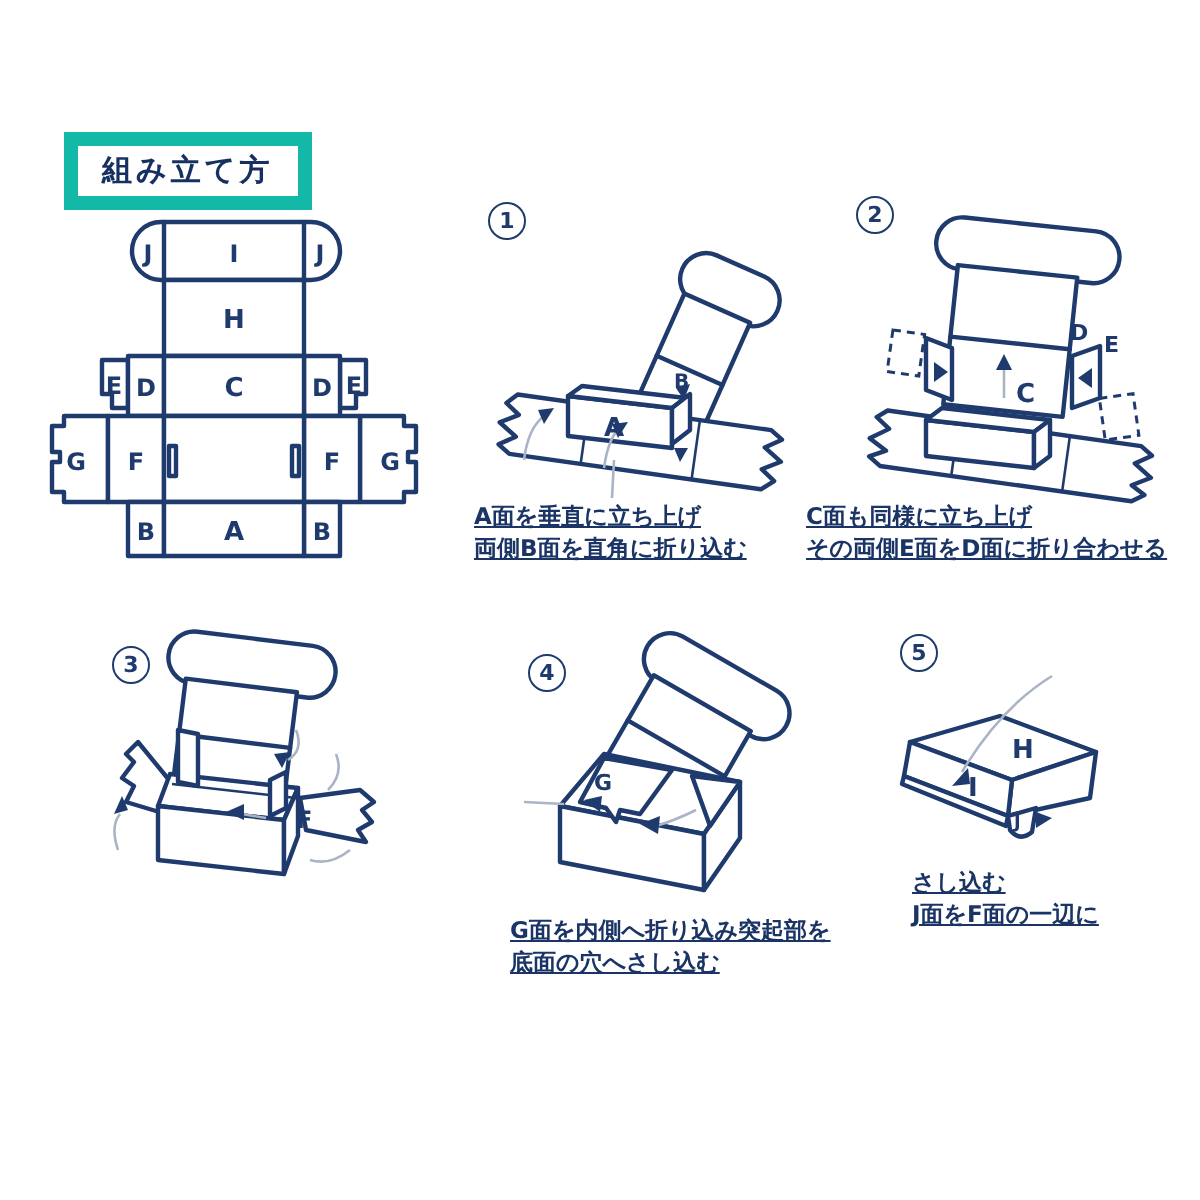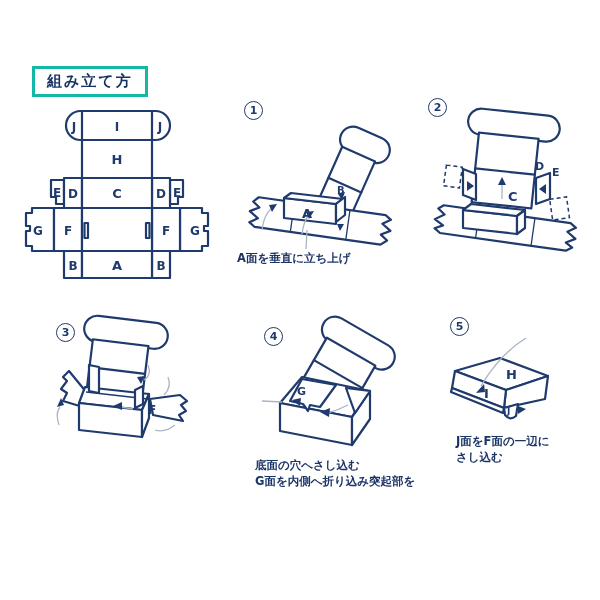--- a/index.html
+++ b/index.html
@@ -1,24 +1,24 @@
 <!DOCTYPE html>
 <html><head>
 <meta charset="utf-8">
 <style>
   html,body{margin:0;padding:0;background:#fff;}
   #stage{position:relative;width:600px;height:600px;background:#ffffff;overflow:hidden;
          font-family:"DejaVu Sans",sans-serif;color:#1f3a6d;}
   .abs{position:absolute;}
-  #title-box{left:32px;top:66px;border:3px solid #14b8a6;background:#fff;
+  #title-box{left:32px;top:66px;border:7px solid #14b8a6;background:#fff;
              padding:3px 12px;font-size:15px;font-weight:bold;letter-spacing:2px;color:#16305f;}
   .stepnum{width:17px;height:17px;border:1.6px solid #1f3a6d;border-radius:50%;
            display:flex;align-items:center;justify-content:center;
            font-size:11px;font-weight:bold;color:#1f3a6d;background:#fff;}
-  .caption{font-size:11.5px;font-weight:bold;line-height:16px;color:#1b3466;white-space:nowrap;}
+  .caption{font-size:11.5px;font-weight:bold;line-height:16px;color:#1b3466;white-space:nowrap;text-decoration:underline;}
   
   .ln{fill:#ffffff;stroke:#1f3a6d;stroke-width:2.2;stroke-linejoin:round;stroke-linecap:round;}
   .lnn{fill:none;stroke:#1f3a6d;stroke-width:2.2;stroke-linejoin:round;stroke-linecap:round;}
   .thin{fill:none;stroke:#1f3a6d;stroke-width:1.3;}
   .dash{fill:none;stroke:#1f3a6d;stroke-width:1.5;stroke-dasharray:4 3;}
   .gray{fill:none;stroke:#aab4c6;stroke-width:1.3;}
   .ah{fill:#1f3a6d;stroke:none;}
   .slbl{fill:#1f3a6d;font-weight:bold;font-family:"DejaVu Sans",sans-serif;}
 </style>
 </head>
@@ -103,20 +103,21 @@
     <path class="gray" d="M30,126 Q32,110 40,104"></path>
     <path class="ah" d="M37,101 L45,100 L40,108 Z"></path>
     <path class="gray" d="M70,130 Q72,116 77,111"></path>
     <path class="ah" d="M74,108 L82,107 L77,115 Z"></path>
     <path class="gray" d="M74,145 L75,126"></path>
     <text class="slbl" font-size="13" x="70" y="114">A</text>
     <text class="slbl" font-size="10" x="105" y="90">B</text>
   </svg>
   <div class="abs caption" style="left:237px;top:250px;">
     <div>A面を垂直に立ち上げ</div>
+    <div>両側B面を直角に折り込む</div>
   </div>
 
   <div class="abs stepnum" style="left:428px;top:98px;">
     <span>2</span>
   </div>
   <svg class="abs" style="left:415px;top:102px;" width="180" height="150" viewBox="0 0 180 150">
 
     <g transform="rotate(6 95 70)">
       <rect class="ln" x="48" y="10" width="92" height="26" rx="13"></rect>
       <rect class="ln" x="60" y="34" width="60" height="70"></rect>
@@ -143,20 +144,22 @@
       <path class="ln" d="M102,114 L110,108 L110,126 L102,132 Z"></path>
     </g>
 
     <path class="gray" d="M87,97 L87,82"></path>
     <path class="ah" d="M83,83 L91,83 L87,75 Z"></path>
     <text class="slbl" font-size="13" x="93" y="99">C</text>
     <text class="slbl" font-size="11" x="120" y="68">D</text>
     <text class="slbl" font-size="11" x="137" y="74">E</text>
   </svg>
   <div class="abs caption" style="left:403px;top:250px;">
+    <div>C面も同様に立ち上げ</div>
+    <div>その両側E面をD面に折り合わせる</div>
   </div>
 
   <div class="abs stepnum" style="left:56px;top:323px;">
     <span>3</span>
   </div>
   <svg class="abs" style="left:55px;top:313px;" width="160" height="142" viewBox="0 0 160 142">
 
     <g transform="rotate(7 66 60)">
       <rect class="ln" x="24" y="6" width="84" height="26" rx="13"></rect>
       <rect class="ln" x="34" y="30" width="56" height="56"></rect>
@@ -206,22 +209,22 @@
 
     <path class="ln" d="M44,64 L78,70 L62,92 L52,90 L50,96 L45,89 L32,86 Z"></path>
     <path class="ln" d="M112,76 L88,73 L97,98 Z"></path>
     <path class="ah" d="M43,83 L34,85 L42,91 Z"></path>
     <path class="gray" d="M90,90 Q80,95 70,98"></path>
     <path class="ah" d="M72,93 L62,97 L71,102 Z"></path>
     <path class="gray" d="M4,86 L24,87"></path>
     <text class="slbl" font-size="11" x="39" y="80">G</text>
   </svg>
   <div class="abs caption" style="left:255px;top:457px;">
+    <div>G面を内側へ折り込み突起部を</div>
     <div>底面の穴へさし込む</div>
-    <div>G面を内側へ折り込み突起部を</div>
   </div>
 
   <div class="abs stepnum" style="left:450px;top:317px;">
     <span>5</span>
   </div>
   <svg class="abs" style="left:438px;top:328px;" width="150" height="104" viewBox="0 0 150 104">
     <g>
       <path class="ln" d="M17,43 L62,30 L110,48 L68,62 Z"></path>
       <path class="ln" d="M68,62 L110,48 L107,71 L66,80 Z"></path>
       <path class="ln" d="M17,43 L68,62 L66,80 L14,60 Z"></path>
@@ -229,17 +232,17 @@
       <path class="ln" d="M66,80 L80,76 L78,88 Q72,93 67,87 Z"></path>
     </g>
     <path class="gray" d="M88,10 Q62,26 43,58"></path>
     <path class="ah" d="M46,56 L38,65 L47,64 Z"></path>
     <path class="ah" d="M80,78 L88,81 L80,86 Z"></path>
     <text class="slbl" font-size="13" x="68" y="51">H</text>
     <text class="slbl" font-size="13" x="46" y="70">I</text>
     <text class="slbl" font-size="9" x="69" y="86">J</text>
   </svg>
   <div class="abs caption" style="left:456px;top:433px;">
+    <div>さし込む</div>
     <div>J面をF面の一辺に</div>
-    <div>さし込む</div>
   </div>
 
 </div>
 
 </body></html>

